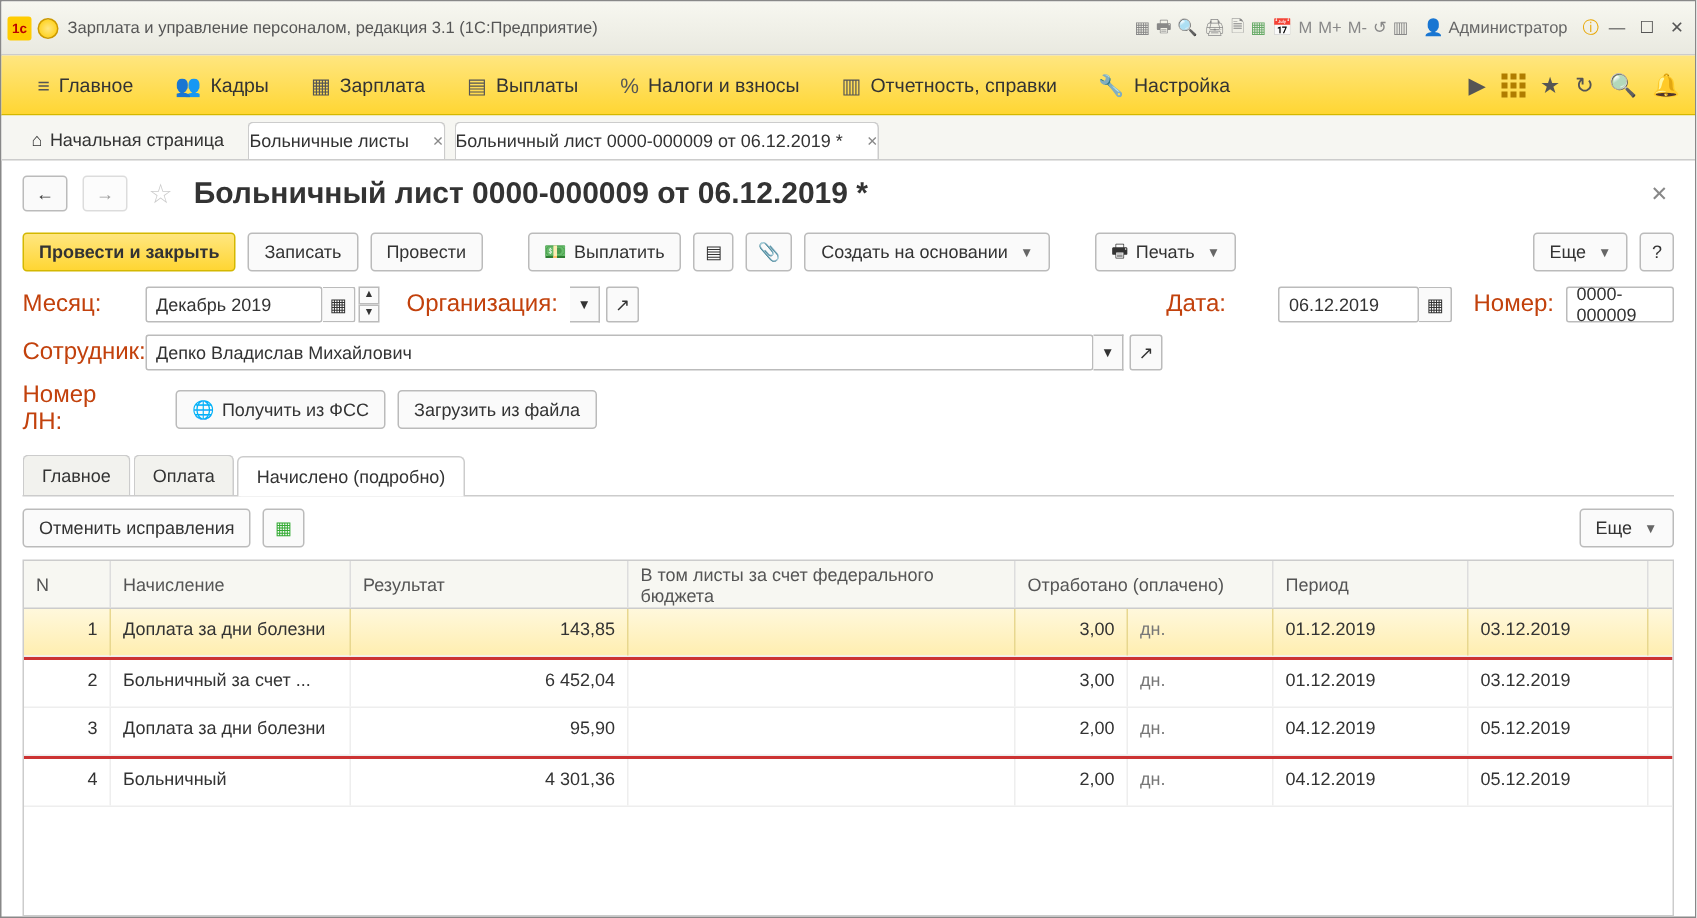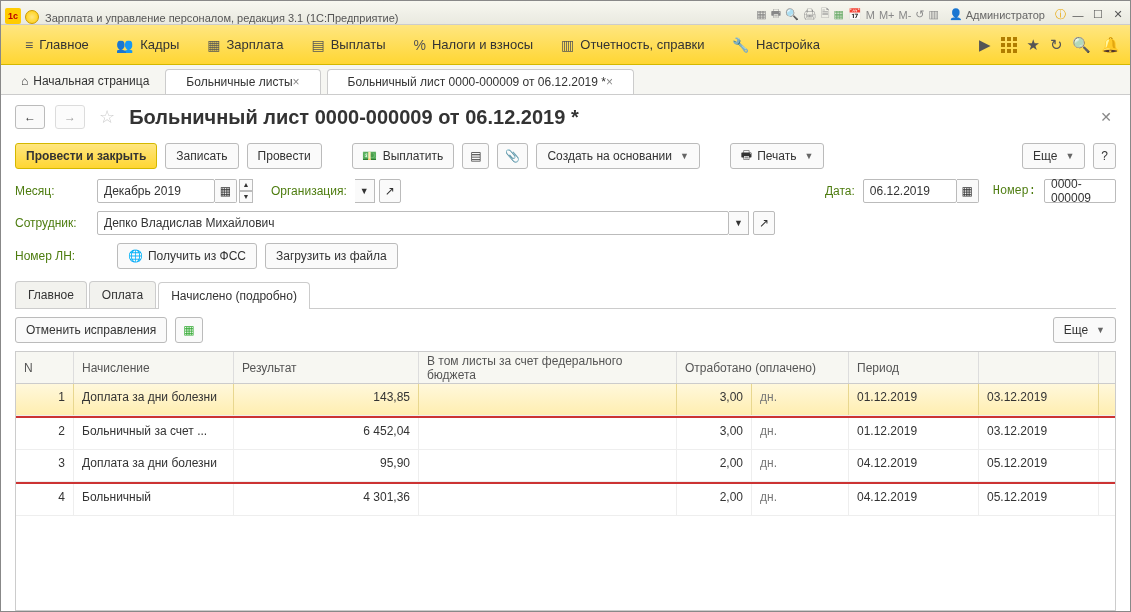--- a/index.html
+++ b/index.html
@@ -1,68 +1,68 @@
 <!DOCTYPE html>
 <html><head>
 <meta charset="utf-8">
 <style>
   * { box-sizing: border-box; margin: 0; padding: 0; font-family: Arial, sans-serif; }
   body { background: #fff; font-size: 12px; color: #333; }
   .app { width: 1131px; height: 612px; display: flex; flex-direction: column; border: 1px solid #888; background: #fff; }
-  .titlebar { height: 24px; background: linear-gradient(#f7f7f0,#e9e9e0); display: flex; align-items: flex-end; padding: 0 4px; border-bottom: 1px solid #ccc; font-size: 11px; color: #555;}
+  .titlebar { height: 36px; background: linear-gradient(#f7f7f0,#e9e9e0); display: flex; align-items: center; padding: 0 4px; border-bottom: 1px solid #ccc; font-size: 11px; color: #555;}
   .titlebar .app-icon { width: 16px; height: 16px; background: #ffcc00; border-radius: 2px; display: flex; align-items: center; justify-content: center; font-size: 9px; font-weight: bold; color: #b00; margin-right: 4px;}
   .titlebar .down-circle { width: 14px; height: 14px; border:1px solid #c90; border-radius:50%; background: radial-gradient(#ffe680,#ffcc00); margin-right:6px;}
   .titlebar-title { flex:1; }
   .titlebar-tools { display:flex; gap:4px; align-items:center; color:#888; }
   .titlebar-tools span { cursor:pointer; }
   .admin { display:flex; align-items:center; gap:3px; margin:0 6px; color:#666;}
   .win-btn { width:16px; text-align:center; color:#555; }
 
   .mainmenu { height: 40px; background: linear-gradient(#ffe680,#ffd633); display:flex; align-items:center; padding:0 10px; border-bottom:1px solid #d4b800; }
   .mainmenu-item { display:flex; align-items:center; gap:6px; padding:0 14px; font-size:13px; color:#333; cursor:pointer; height:100%;}
   .mainmenu-icon { font-size:14px; color:#555; }
   .mainmenu-right { margin-left:auto; display:flex; align-items:center; gap:10px; color:#555; }
   .mainmenu-right span { font-size:15px; cursor:pointer; }
   .grid9 { display:grid; grid-template-columns:repeat(3,4px); grid-template-rows:repeat(3,4px); gap:2px;}
   .grid9 i { background:#b07d00; }
 
   .tabstrip { height:30px; background:#f6f6f2; display:flex; align-items:flex-end; padding:0 10px; border-bottom:1px solid #ccc; gap:0;}
   .hometab { display:flex; align-items:center; gap:5px; padding:6px 10px; color:#333; cursor:pointer;}
-  .doctab { display:flex; align-items:flex-end; gap:0; padding:5px 20px; border:1px solid #ccc; border-bottom:none; border-radius:4px 4px 0 0; background:#fff; margin-left:6px; font-size:12px; cursor:pointer;}
+  .doctab { display:flex; align-items:flex-end; gap:16px; padding:5px 0; border:1px solid #ccc; border-bottom:none; border-radius:4px 4px 0 0; background:#fff; margin-left:6px; font-size:12px; cursor:pointer;}
   .doctab.active { background:#fff; }
   .doctab .close { color:#888; font-size:12px; cursor:pointer; }
 
   .content { flex:1; padding:10px 14px 0 14px; overflow:hidden; display:flex; flex-direction:column; }
   .docheader { display:flex; align-items:center; gap:10px; margin-bottom:14px; }
   .nav-btn { width:30px; height:24px; border:1px solid #bbb; border-radius:3px; background:#fafafa; display:flex; align-items:center; justify-content:center; cursor:pointer; }
   .star { font-size:18px; color:#ccc; cursor:pointer; margin-left:4px; margin-right:4px;}
   .doctitle { font-size:20px; font-weight:bold; color:#333; }
   .close-doc { margin-left:auto; color:#888; font-size:14px; cursor:pointer; padding:4px;}
 
   .toolbar { display:flex; align-items:center; gap:8px; margin-bottom:10px; }
   .btn { height:26px; padding:0 10px; border:1px solid #bbb; border-radius:3px; background:#fafafa; display:flex; align-items:center; gap:5px; cursor:pointer; font-size:12px; }
   .btn.yellow { background:linear-gradient(#ffe680,#ffd633); border-color:#d4b800; font-weight:bold; }
   .btn.icon-only { padding:0 7px; }
   .btn .drop { font-size:9px; color:#666; margin-left:3px;}
   .toolbar-gap { width:14px; }
   .toolbar-spacer { flex:1; }
 
   .form-rows { display:flex; flex-direction:column; gap:8px; margin-bottom:8px; }
   .form-row { display:flex; align-items:center; gap:8px; }
-  .lbl { font-size:12px; color:#4d7c0f; }
+  .lbl { font-size:16px; color:#c2410c; }
   .lbl-fixed { width:74px; }
   .field { height:24px; border:1px solid #bbb; border-radius:2px; background:#fff; padding:0 6px; display:flex; align-items:center; }
   .fld-month { width:118px; }
   .cal-btn { width:22px; height:24px; border:1px solid #bbb; border-left:none; border-top-right-radius:2px; border-bottom-right-radius:2px; display:flex; align-items:center; justify-content:center; background:#fafafa; cursor:pointer;}
   .spin { display:flex; flex-direction:column; margin-left:2px;}
   .spin-btn { width:14px; height:12px; border:1px solid #bbb; background:#fafafa; font-size:7px; text-align:center; line-height:10px; cursor:pointer;}
   .fld-org { width:360px; }
   .sel-btn { width:20px; height:24px; border:1px solid #bbb; border-left:none; display:flex; align-items:center; justify-content:center; background:#fafafa; cursor:pointer; font-size:9px;}
   .open-btn { width:22px; height:24px; border:1px solid #bbb; border-radius:2px; margin-left:4px; display:flex; align-items:center; justify-content:center; background:#fafafa; cursor:pointer;}
-  .fld-date { width:94px; }
+  .fld-date { width:94px;margin-left:27px; }
   .fld-number { width:72px; }
   .fld-emp { width:632px; }
   .fld-ln { width:122px; }
 
   .sub-tabs { display:flex; border-bottom:1px solid #ccc; margin-top:4px; }
   .sub-tab { padding:6px 12px; border:1px solid #ccc; border-bottom:none; background:#f2f2ee; margin-right:2px; border-radius:4px 4px 0 0; cursor:pointer; font-size:12px;}
   .sub-tab.active { background:#fff; position:relative; top:1px;}
 
   .grid-toolbar { display:flex; align-items:center; gap:8px; padding:8px 0; }
 
@@ -249,21 +249,21 @@
             </div>
         </div>
         <div class="toolbar-spacer"></div>
         <div class="lbl">Дата:</div>
         <div style="display:flex;">
           <div class="field fld-date">06.12.2019</div>
           <div class="cal-btn">
               <span>▦</span>
             </div>
         </div>
-        <div class="lbl" style="margin-left:6px;font-family:Liberation Mono, monospace;">Номер:</div>
+        <div class="lbl" style="margin-left:6px;">Номер:</div>
         <div class="field fld-number">0000-000009</div>
       </div>
 
       <div class="form-row">
         <div class="lbl lbl-fixed">Сотрудник:</div>
         <div style="display:flex;">
           <div class="field fld-emp">Депко Владислав Михайлович</div>
           <div class="sel-btn">▼</div>
           <div class="open-btn">
               <span>↗</span>

